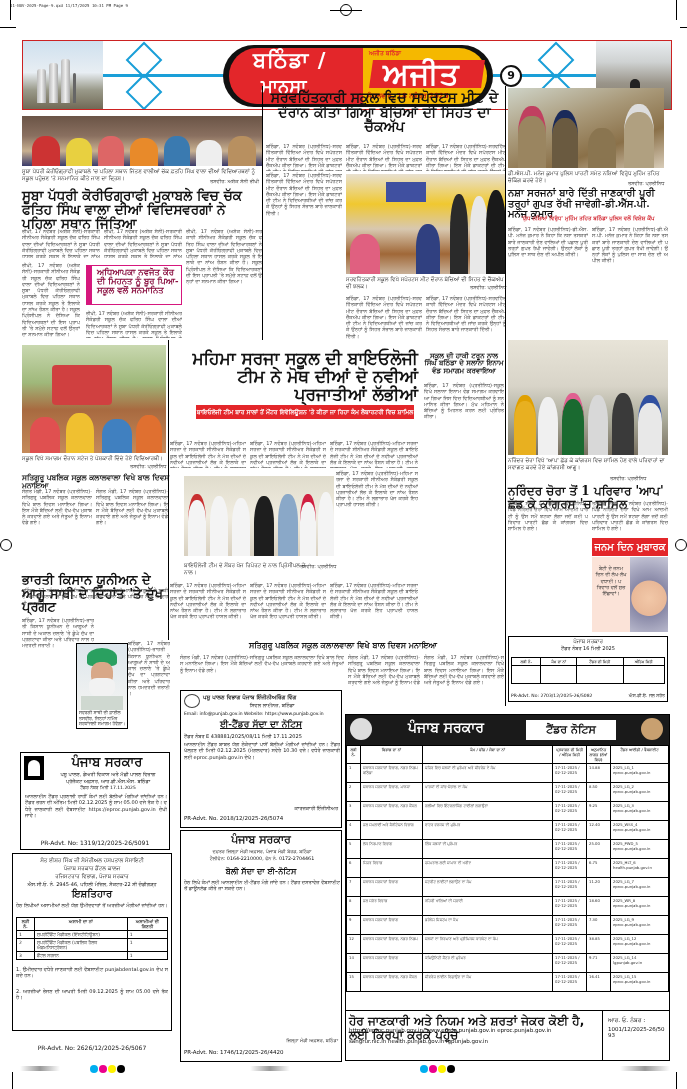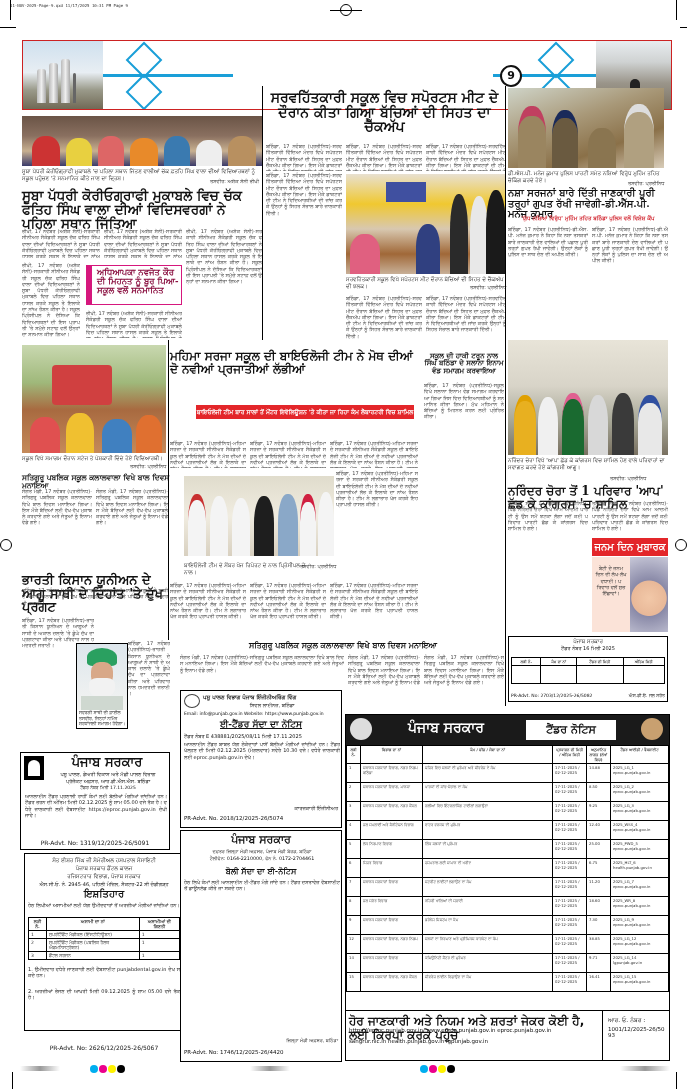--- a/index.html
+++ b/index.html
@@ -61,20 +61,30 @@
     <div class="tower" style="left:26px;height:40px"></div>
     <div class="tower" style="left:38px;height:44px"></div>
     <div class="tower" style="left:50px;height:30px;width:3px;background:#666"></div>
   </div>
   <div class="blueline" style="left:80px;width:130px"></div>
   <div class="blueline" style="left:470px;width:105px"></div>
   <div class="diamond" style="left:108px;top:6px"></div>
   <div class="diamond" style="left:108px;top:38px"></div>
   <div class="diamond" style="left:520px;top:6px"></div>
   <div class="diamond" style="left:520px;top:38px"></div>
+  <div class="pill">
+    <div class="pill-red"></div>
+    <div class="pill-yellow"></div>
+    <div class="pill-red2"></div>
+    <div class="city1">ਬਠਿੰਡਾ /</div>
+    <div class="city2">ਮਾਨਸਾ</div>
+    <div class="brand-top">ਅਜੀਤ ਬਠਿੰਡਾ</div>
+    <div class="brand">ਅਜੀਤ</div>
+    <div class="brand-date">ਮੰਗਲਵਾਰ, 18 ਨਵੰਬਰ 2025</div>
+  </div>
   <div class="page-num">9</div>
   <div class="mh-photo-right">
       <div class="fort-door"></div>
     </div>
 </div>
 
 <div class="photo" style="left:22px;top:116px;width:240px;height:50px;background:linear-gradient(180deg,#6a5446 0%,#8a7060 40%,#c8b090 70%,#3a3a6a 100%)">
   <div class="people" style="left:10px;width:28px;height:30px;background:#c33"></div>
   <div class="people" style="left:44px;width:26px;height:28px;background:#e8d040"></div>
   <div class="people" style="left:76px;width:26px;height:30px;background:#d66"></div>
@@ -126,21 +136,21 @@
     <div style="position:absolute;left:4px;top:4px;width:12px;height:16px;background:#fff;border-radius:6px 6px 0 0"></div>
   </div>
   <div class="gov-title" style="position:absolute;left:26px;top:1px;width:120px;font-size:13px">ਪੰਜਾਬ ਸਰਕਾਰ</div>
   <div style="position:absolute;left:26px;top:18px;width:122px;font-size:5px;text-align:center">ਪਸ਼ੂ ਪਾਲਣ, ਡੇਅਰੀ ਵਿਕਾਸ ਅਤੇ ਮੱਛੀ ਪਾਲਣ ਵਿਭਾਗ</div>
   <div style="position:absolute;left:26px;top:25px;width:122px;font-size:5px;text-align:center">ਪ੍ਰੋਜੈਕਟ ਅਫ਼ਸਰ, ਆਰ.ਡੀ.ਐਸ.ਐਸ. ਬਠਿੰਡਾ</div>
   <div style="position:absolute;left:26px;top:32px;width:122px;font-size:4.5px;text-align:center">ਟੈਂਡਰ ਨੰਬਰ ਮਿਤੀ 17.11.2025</div>
   <div class="txt" style="left:4px;top:40px;width:142px;height:44px;color:#222">ਆਨਲਾਈਨ ਟੈਂਡਰ ਪ੍ਰਣਾਲੀ ਰਾਹੀਂ ਕੰਮਾਂ ਲਈ ਬੋਲੀਆਂ ਮੰਗੀਆਂ ਜਾਂਦੀਆਂ ਹਨ। ਟੈਂਡਰ ਭਰਨ ਦੀ ਅੰਤਿਮ ਮਿਤੀ 02.12.2025 ਨੂੰ ਸ਼ਾਮ 05.00 ਵਜੇ ਤੱਕ ਹੈ। ਵਧੇਰੇ ਜਾਣਕਾਰੀ ਲਈ ਵੈਬਸਾਈਟ https://eproc.punjab.gov.in ਦੇਖੀ ਜਾਵੇ।</div>
   <div style="position:absolute;left:0;top:86px;width:148px;font-size:6px;text-align:center">PR-Advt. No: 1319/12/2025-26/5091</div>
 </div>
 
-<div class="box" style="left:24px;top:853px;width:160px;height:178px">
+<div class="box" style="left:12px;top:853px;width:160px;height:178px">
   <div style="position:absolute;left:0;top:3px;width:158px;font-size:5.5px;text-align:center">ਸੰਤ ਈਸ਼ਰ ਸਿੰਘ ਜੀ ਮੈਮੋਰੀਅਲ ਹਸਪਤਾਲ ਸੋਸਾਇਟੀ</div>
   <div style="position:absolute;left:0;top:11px;width:158px;font-size:5.5px;text-align:center">ਪੰਜਾਬ ਸਰਕਾਰ ਡੈਂਟਲ ਕਾਲਜ</div>
   <div style="position:absolute;left:0;top:19px;width:158px;font-size:5.5px;text-align:center">ਰਜਿਸਟਰਾਰ ਵਿਭਾਗ, ਪੰਜਾਬ ਸਰਕਾਰ</div>
   <div style="position:absolute;left:0;top:27px;width:158px;font-size:5px;text-align:center">ਐਸ.ਸੀ.ਓ. ਨੰ. 2945-46, ਪਹਿਲੀ ਮੰਜ਼ਿਲ, ਸੈਕਟਰ-22 ਸੀ ਚੰਡੀਗੜ੍ਹ</div>
   <div class="gov-title" style="position:absolute;left:0;top:34px;width:158px;font-size:10px">ਇਸ਼ਤਿਹਾਰ</div>
   <div class="txt" style="left:3px;top:48px;width:152px;height:14px;color:#222">ਹੇਠ ਲਿਖੀਆਂ ਅਸਾਮੀਆਂ ਲਈ ਯੋਗ ਉਮੀਦਵਾਰਾਂ ਤੋਂ ਅਰਜ਼ੀਆਂ ਮੰਗੀਆਂ ਜਾਂਦੀਆਂ ਹਨ।</div>
   <div style="position:absolute;left:3px;top:63px;width:152px">
     <table class="tn">
       <tbody>
           <tr>
@@ -182,21 +192,21 @@
   <div class="people" style="left:70px;width:24px;height:50px;background:#304080"></div>
   <div class="people" style="left:104px;width:18px;height:80px;background:#2a2a2a"></div>
   <div class="people" style="left:124px;width:18px;height:78px;background:#e8e8e8"></div>
   <div class="people" style="left:140px;width:20px;height:84px;background:#1a1a1a"></div>
 </div>
 <div class="cap" style="left:346px;top:276px;width:158px">ਸਰਵਹਿੱਤਕਾਰੀ ਸਕੂਲ ਵਿਖੇ ਸਪੋਰਟਸ ਮੀਟ ਦੌਰਾਨ ਬੱਚਿਆਂ ਦੀ ਸਿਹਤ ਦੇ ਚੈੱਕਅੱਪ ਦੀ ਝਲਕ।</div>
 <div class="credit" style="left:470px;top:284px">ਤਸਵੀਰ: ਪ੍ਰਤੀਨਿਧ</div>
 <div class="txt" style="left:346px;top:295px;width:76px;height:44px">ਬਠਿੰਡਾ, 17 ਨਵੰਬਰ (ਪ੍ਰਤੀਨਿਧ)-ਸਰਵਹਿੱਤਕਾਰੀ ਵਿੱਦਿਆ ਮੰਦਰ ਵਿਖੇ ਸਪੋਰਟਸ ਮੀਟ ਦੌਰਾਨ ਬੱਚਿਆਂ ਦੀ ਸਿਹਤ ਦਾ ਮੁਫ਼ਤ ਚੈੱਕਅੱਪ ਕੀਤਾ ਗਿਆ। ਇਸ ਮੌਕੇ ਡਾਕਟਰਾਂ ਦੀ ਟੀਮ ਨੇ ਵਿਦਿਆਰਥੀਆਂ ਦੀ ਜਾਂਚ ਕਰਕੇ ਉਨ੍ਹਾਂ ਨੂੰ ਸਿਹਤ ਸੰਭਾਲ ਬਾਰੇ ਜਾਣਕਾਰੀ ਦਿੱਤੀ।</div>
 <div class="txt" style="left:426px;top:295px;width:80px;height:44px">ਬਠਿੰਡਾ, 17 ਨਵੰਬਰ (ਪ੍ਰਤੀਨਿਧ)-ਸਰਵਹਿੱਤਕਾਰੀ ਵਿੱਦਿਆ ਮੰਦਰ ਵਿਖੇ ਸਪੋਰਟਸ ਮੀਟ ਦੌਰਾਨ ਬੱਚਿਆਂ ਦੀ ਸਿਹਤ ਦਾ ਮੁਫ਼ਤ ਚੈੱਕਅੱਪ ਕੀਤਾ ਗਿਆ। ਇਸ ਮੌਕੇ ਡਾਕਟਰਾਂ ਦੀ ਟੀਮ ਨੇ ਵਿਦਿਆਰਥੀਆਂ ਦੀ ਜਾਂਚ ਕਰਕੇ ਉਨ੍ਹਾਂ ਨੂੰ ਸਿਹਤ ਸੰਭਾਲ ਬਾਰੇ ਜਾਣਕਾਰੀ ਦਿੱਤੀ।</div>
 
-<div class="hl" style="left:170px;top:350px;width:248px;font-size:12px;text-align:left">ਮਹਿਮਾ ਸਰਜਾ ਸਕੂਲ ਦੀ ਬਾਇਓਲੋਜੀ ਟੀਮ ਨੇ ਮੋਥ ਦੀਆਂ ਦੋ ਨਵੀਆਂ ਪ੍ਰਜਾਤੀਆਂ ਲੱਭੀਆਂ</div>
+<div class="hl" style="left:170px;top:350px;width:248px;font-size:17px;text-align:right">ਮਹਿਮਾ ਸਰਜਾ ਸਕੂਲ ਦੀ ਬਾਇਓਲੋਜੀ ਟੀਮ ਨੇ ਮੋਥ ਦੀਆਂ ਦੋ ਨਵੀਆਂ ਪ੍ਰਜਾਤੀਆਂ ਲੱਭੀਆਂ</div>
 <div class="redband" style="left:196px;top:405px;width:218px;height:14px;font-size:6px;line-height:14px;overflow:hidden;white-space:nowrap">ਬਾਇਓਲੋਜੀ ਟੀਮ ਬਾਰ ਸਾਲਾਂ ਤੋਂ ਮੌਂਟਰ ਇਵੋਲਿਊਸ਼ਨ 'ਤੇ ਕੀਤਾ ਜਾ ਰਿਹਾ ਕੰਮ ਲੈਬਾਰਟਰੀ ਵਿਚ ਸ਼ਾਮਿਲ</div>
 <div class="txt" style="left:170px;top:440px;width:76px;height:28px">ਬਠਿੰਡਾ, 17 ਨਵੰਬਰ (ਪ੍ਰਤੀਨਿਧ)-ਮਹਿਮਾ ਸਰਜਾ ਦੇ ਸਰਕਾਰੀ ਸੀਨੀਅਰ ਸੈਕੰਡਰੀ ਸਕੂਲ ਦੀ ਬਾਇਓਲੋਜੀ ਟੀਮ ਨੇ ਮੋਥ ਦੀਆਂ ਦੋ ਨਵੀਆਂ ਪ੍ਰਜਾਤੀਆਂ ਲੱਭ ਕੇ ਇਲਾਕੇ ਦਾ ਨਾਂਅ ਰੌਸ਼ਨ ਕੀਤਾ ਹੈ। ਟੀਮ ਨੇ ਲਗਾਤਾਰ ਖੋਜ ਕਰਕੇ ਇਹ ਪ੍ਰਾਪਤੀ ਹਾਸਲ ਕੀਤੀ।</div>
 <div class="txt" style="left:250px;top:440px;width:76px;height:28px">ਬਠਿੰਡਾ, 17 ਨਵੰਬਰ (ਪ੍ਰਤੀਨਿਧ)-ਮਹਿਮਾ ਸਰਜਾ ਦੇ ਸਰਕਾਰੀ ਸੀਨੀਅਰ ਸੈਕੰਡਰੀ ਸਕੂਲ ਦੀ ਬਾਇਓਲੋਜੀ ਟੀਮ ਨੇ ਮੋਥ ਦੀਆਂ ਦੋ ਨਵੀਆਂ ਪ੍ਰਜਾਤੀਆਂ ਲੱਭ ਕੇ ਇਲਾਕੇ ਦਾ ਨਾਂਅ ਰੌਸ਼ਨ ਕੀਤਾ ਹੈ। ਟੀਮ ਨੇ ਲਗਾਤਾਰ ਖੋਜ ਕਰਕੇ ਇਹ ਪ੍ਰਾਪਤੀ ਹਾਸਲ ਕੀਤੀ।</div>
 <div class="txt" style="left:330px;top:440px;width:88px;height:28px">ਬਠਿੰਡਾ, 17 ਨਵੰਬਰ (ਪ੍ਰਤੀਨਿਧ)-ਮਹਿਮਾ ਸਰਜਾ ਦੇ ਸਰਕਾਰੀ ਸੀਨੀਅਰ ਸੈਕੰਡਰੀ ਸਕੂਲ ਦੀ ਬਾਇਓਲੋਜੀ ਟੀਮ ਨੇ ਮੋਥ ਦੀਆਂ ਦੋ ਨਵੀਆਂ ਪ੍ਰਜਾਤੀਆਂ ਲੱਭ ਕੇ ਇਲਾਕੇ ਦਾ ਨਾਂਅ ਰੌਸ਼ਨ ਕੀਤਾ ਹੈ। ਟੀਮ ਨੇ ਲਗਾਤਾਰ ਖੋਜ ਕਰਕੇ ਇਹ ਪ੍ਰਾਪਤੀ ਹਾਸਲ ਕੀਤੀ।</div>
 <div class="photo" style="left:184px;top:476px;width:150px;height:80px;background:linear-gradient(180deg,#e0dccc 0%,#f0ece0 50%,#d8d0c0 100%)">
   <div class="people" style="left:4px;width:18px;height:62px;background:#f4f4f4;border-top:6px solid #c83030"></div>
   <div class="people" style="left:26px;width:18px;height:60px;background:#f4f4f4"></div>
   <div class="people" style="left:48px;width:18px;height:58px;background:#f4f4f4"></div>
   <div class="people" style="left:70px;width:20px;height:60px;background:#1e1e1e"></div>
   <div class="people" style="left:94px;width:20px;height:62px;background:#8aa8c8"></div>

